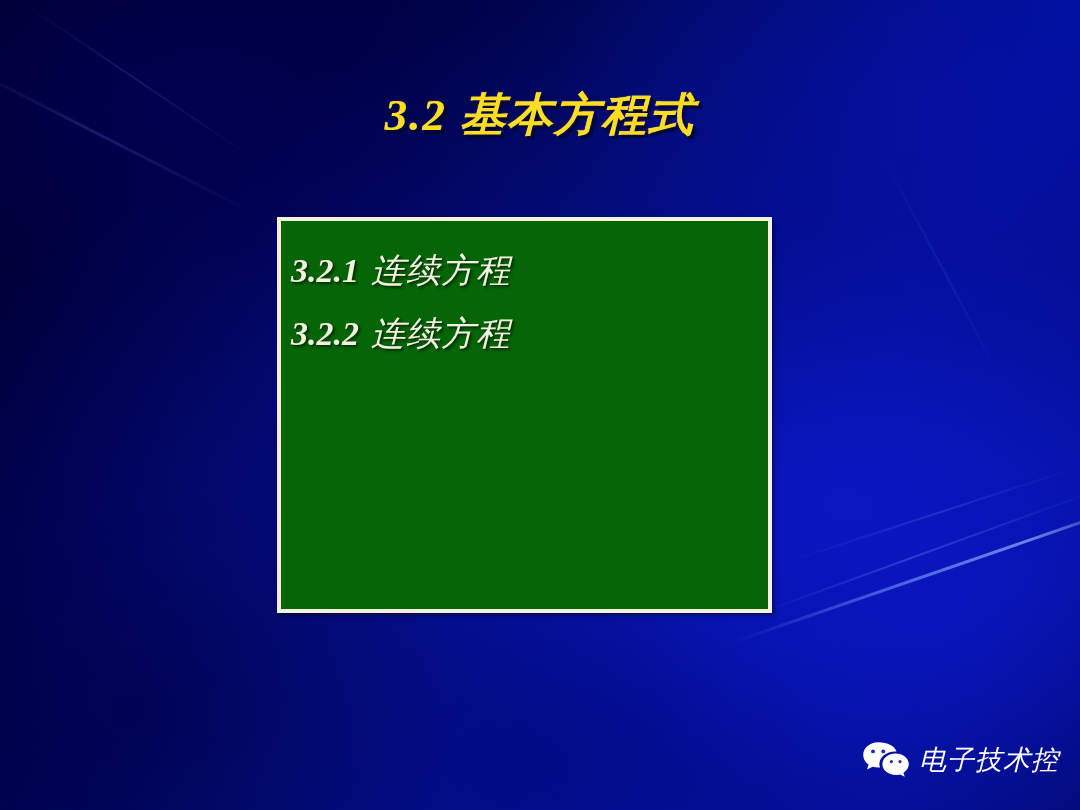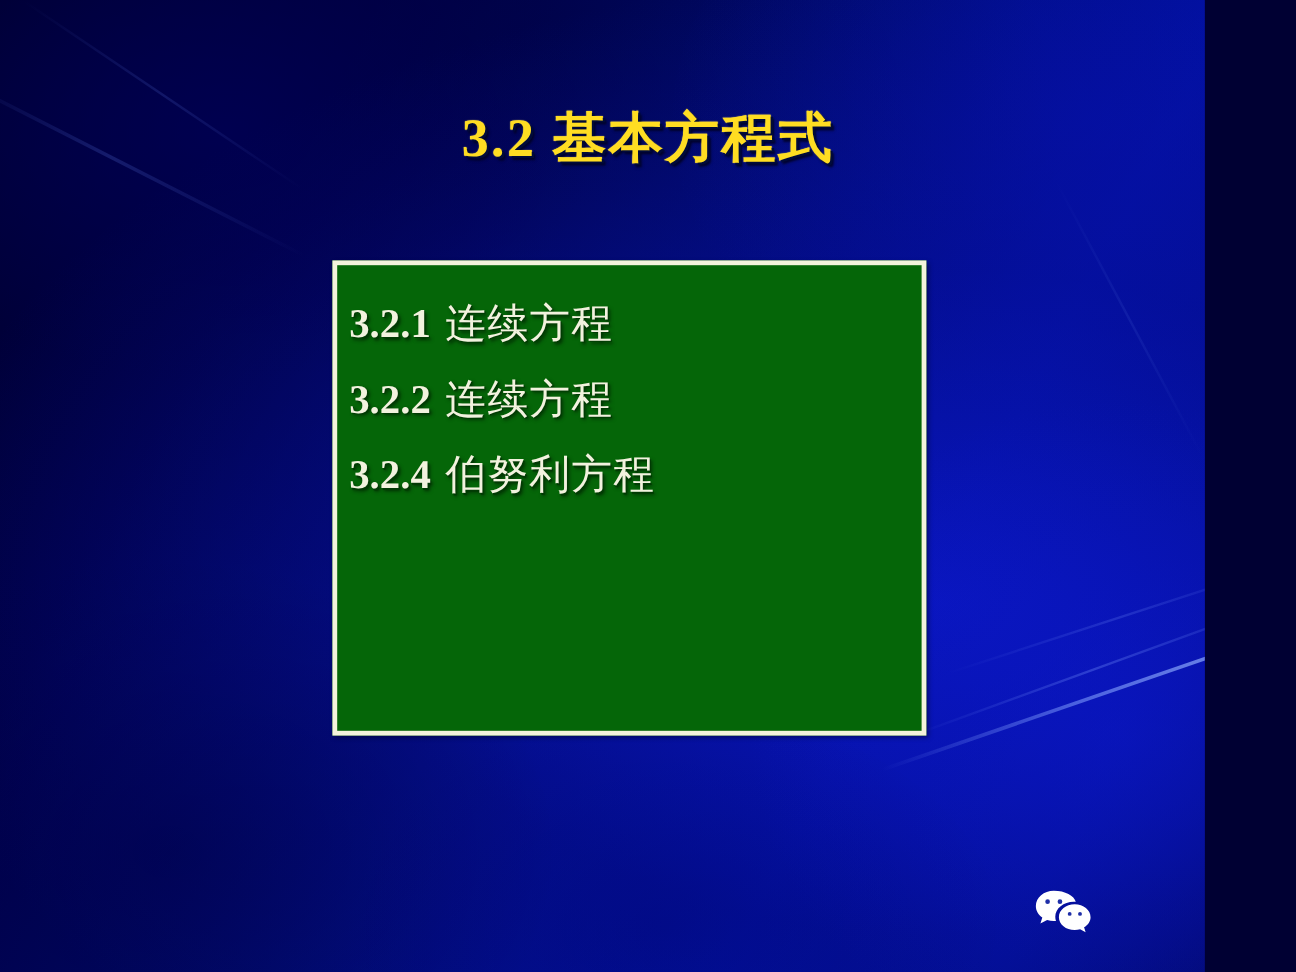--- a/index.html
+++ b/index.html
@@ -9,27 +9,28 @@
   }
   body {
     width: 1080px;
     height: 810px;
     overflow: hidden;
     font-family: "Liberation Serif", "DejaVu Serif", serif;
   }
 
   #slide {
     position: relative;
-    width: 1004px;
+    width: 1080px;
     height: 810px;
     overflow: hidden;
     background:
       radial-gradient(ellipse 120% 90% at 78% 62%, rgba(10,22,190,0.95) 0%, rgba(6,14,150,0.55) 38%, rgba(0,0,0,0) 72%),
       radial-gradient(ellipse 70% 55% at 18% 14%, rgba(0,0,60,0.85) 0%, rgba(0,0,50,0.25) 60%, rgba(0,0,0,0) 100%),
       linear-gradient(118deg, #00002e 0%, #000048 22%, #000c74 48%, #0011a0 72%, #000f8c 88%, #00075e 100%);
+    font-style: italic;
   }
 
   
   .blotch {
     position: absolute;
     border-radius: 50%;
     pointer-events: none;
   }
   .b1 { left: -120px;  top: -100px;  width: 620px;  height: 420px;  background: radial-gradient(ellipse at center, rgba(0,0,90,0.65) 0%, rgba(0,0,60,0.0) 70%); }
   .b2 { left: 560px;   top: -160px;  width: 700px;  height: 520px;  background: radial-gradient(ellipse at center, rgba(8,16,170,0.50) 0%, rgba(8,16,170,0.0) 72%); }
@@ -162,32 +163,30 @@
   <div id="title">3.2 基本方程式</div>
 
   <div id="content-box">
     <ul id="agenda-list">
       <li>
         <span class="num">3.2.1</span><span class="txt">连续方程</span>
       </li>
       <li>
         <span class="num">3.2.2</span><span class="txt">连续方程</span>
       </li>
-      <li>
-        <span class="num">3.2.4</span><span class="txt">伯努利方程</span>
-      </li>
     </ul>
   </div>
 
   <div id="watermark">
     <svg class="wechat-icon" viewBox="0 0 48 40" aria-hidden="true">
 
       <path d="M16.2 2.2C7.9 2.2 1.2 7.9 1.2 14.9c0 3.9 2.1 7.4 5.4 9.7l-1.6 5.0 5.6-2.9c1.8 0.5 3.7 0.8 5.6 0.8 0.6 0 1.2 0 1.8-0.1-0.4-1.1-0.6-2.3-0.6-3.5 0-6.9 6.9-12.5 15.4-12.5 0.6 0 1.1 0 1.7 0.1C33.3 6.3 25.5 2.2 16.2 2.2z" fill="#FFFFFF"></path>
       <circle cx="11.0" cy="11.4" r="1.95" fill="#1F2FA8"></circle>
       <circle cx="21.3" cy="11.4" r="1.95" fill="#1F2FA8"></circle>
 
       <path d="M46.8 24.3c0-5.9-5.9-10.7-13.2-10.7-7.3 0-13.2 4.8-13.2 10.7 0 5.9 5.9 10.7 13.2 10.7 1.6 0 3.1-0.2 4.5-0.6l4.6 2.4-1.3-4.1C44.7 30.7 46.8 27.7 46.8 24.3z" fill="#FFFFFF"></path>
       <circle cx="29.4" cy="21.6" r="1.6" fill="#1F2FA8"></circle>
       <circle cx="38.0" cy="21.6" r="1.6" fill="#1F2FA8"></circle>
     </svg>
+    <span class="wm-label">电子技术控</span>
   </div>
 
 </div>
 
 </body></html>

